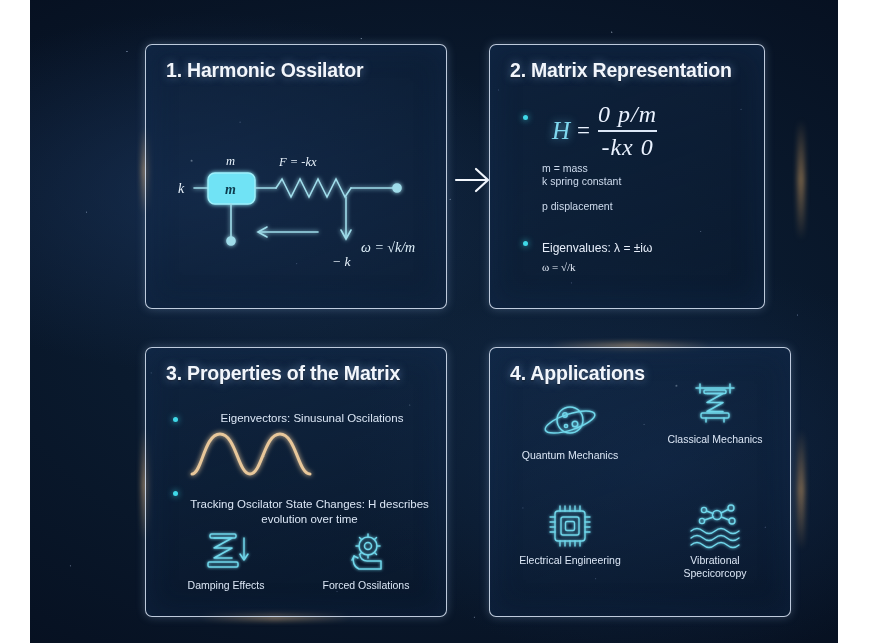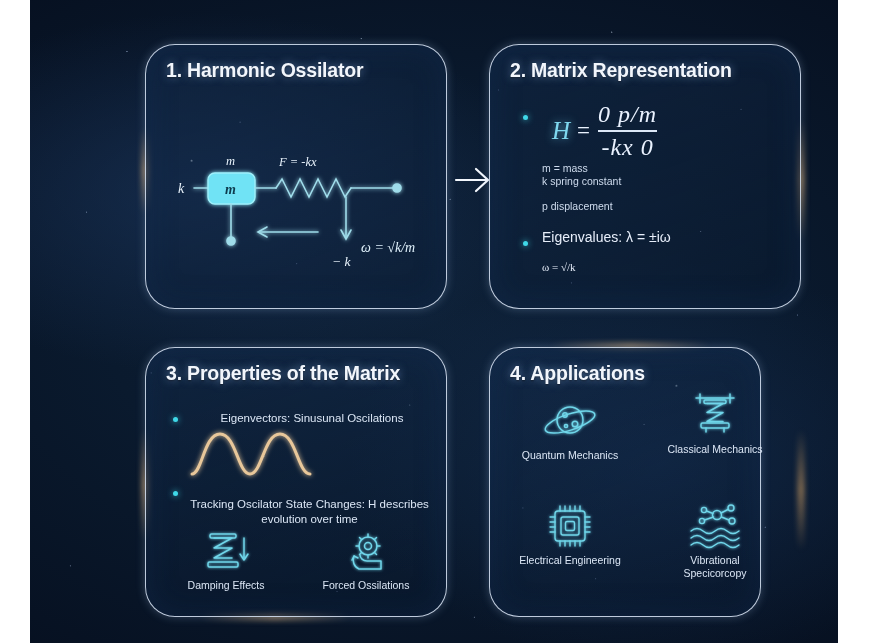--- a/index.html
+++ b/index.html
@@ -51,30 +51,30 @@
       radial-gradient(1px 1px at 55% 96%, rgba(210,228,255,.45), transparent),
       radial-gradient(1px 1px at 70% 90%, rgba(185,208,255,.4), transparent),
       radial-gradient(1.5px 1.5px at 20% 25%, rgba(225,240,255,.8), transparent),
       radial-gradient(1.5px 1.5px at 80% 60%, rgba(225,240,255,.7), transparent);
   }
 
   
   .panel {
     position: absolute;
     border: 1.6px solid rgba(216,228,245,0.88);
-    border-radius: 30px;
+    border-radius: 7px;
     background: linear-gradient(160deg, rgba(20,44,76,0.50), rgba(10,26,48,0.30));
     box-shadow:
       0 0 10px rgba(170,200,240,0.28),
       inset 0 0 30px rgba(20,50,90,0.35);
   }
   #panel1 { left: 115px; top: 44px;  width: 302px; height: 265px; }
-  #panel2 { left: 459px; top: 44px;  width: 312px; height: 265px; }
+  #panel2 { left: 459px; top: 44px;  width: 276px; height: 265px; }
   #panel3 { left: 115px; top: 347px; width: 302px; height: 270px; padding-left: 28px; }
-  #panel4 { left: 459px; top: 347px; width: 272px; height: 270px; }
+  #panel4 { left: 459px; top: 347px; width: 302px; height: 270px; }
 
   
   .glow-amber {
     position: absolute;
     pointer-events: none;
     background: linear-gradient(to bottom, rgba(0,0,0,0), rgba(255,190,110,0.85), rgba(0,0,0,0));
     filter: blur(3px);
   }
   #g1 { left: 113px; top: 128px; width: 4px; height: 86px; }
   #g2 { left: 769px; top: 120px; width: 4px; height: 120px; }
@@ -153,22 +153,22 @@
     font-family: "Liberation Sans", sans-serif;
     font-size: 10.5px;
     color: #cfdcee;
     white-space: nowrap;
   }
   #p2-l1 { left: 52px; top: 117px; }
   #p2-l2 { left: 52px; top: 130px; }
   #p2-l3 { left: 52px; top: 143px; margin-top: 12px; }
 
   #p2-eigen {
-    position: absolute; left: 52px; top: 184px;
-    font-size: 14px; color: #e7eefa; white-space: nowrap;
+    position: absolute; left: 52px; top: 196px;
+    font-size: 12px; color: #e7eefa; white-space: nowrap;
   }
   #p2-omega {
     position: absolute; left: 52px; top: 216px;
     font-size: 11px; color: #e7eefa; white-space: nowrap;
     font-family: "Liberation Serif", serif;
   }
 
   
   .p3-bullet-text {
     position: absolute;
@@ -190,21 +190,21 @@
   .icon-item .cap {
     font-size: 10.5px;
     color: #dbe6f5;
     line-height: 1.25;
     margin-top: 3px;
   }
   #p3-i1 { left: 25px; top: 182px; }
   #p3-i2 { left: 165px; top: 182px; }
 
   #p4-i1 { left: 25px; top: 50px; }
-  #p4-i2 { left: 170px; top: 44px; }
+  #p4-i2 { left: 170px; top: 34px; }
   #p4-i3 { left: 25px; top: 155px; }
   #p4-i4 { left: 170px; top: 155px; }
 
   svg { display: block; margin: 0 auto; overflow: visible; }
 </style>
 </head>
 <body>
 
 <div id="stage">
   <div id="canvas">

